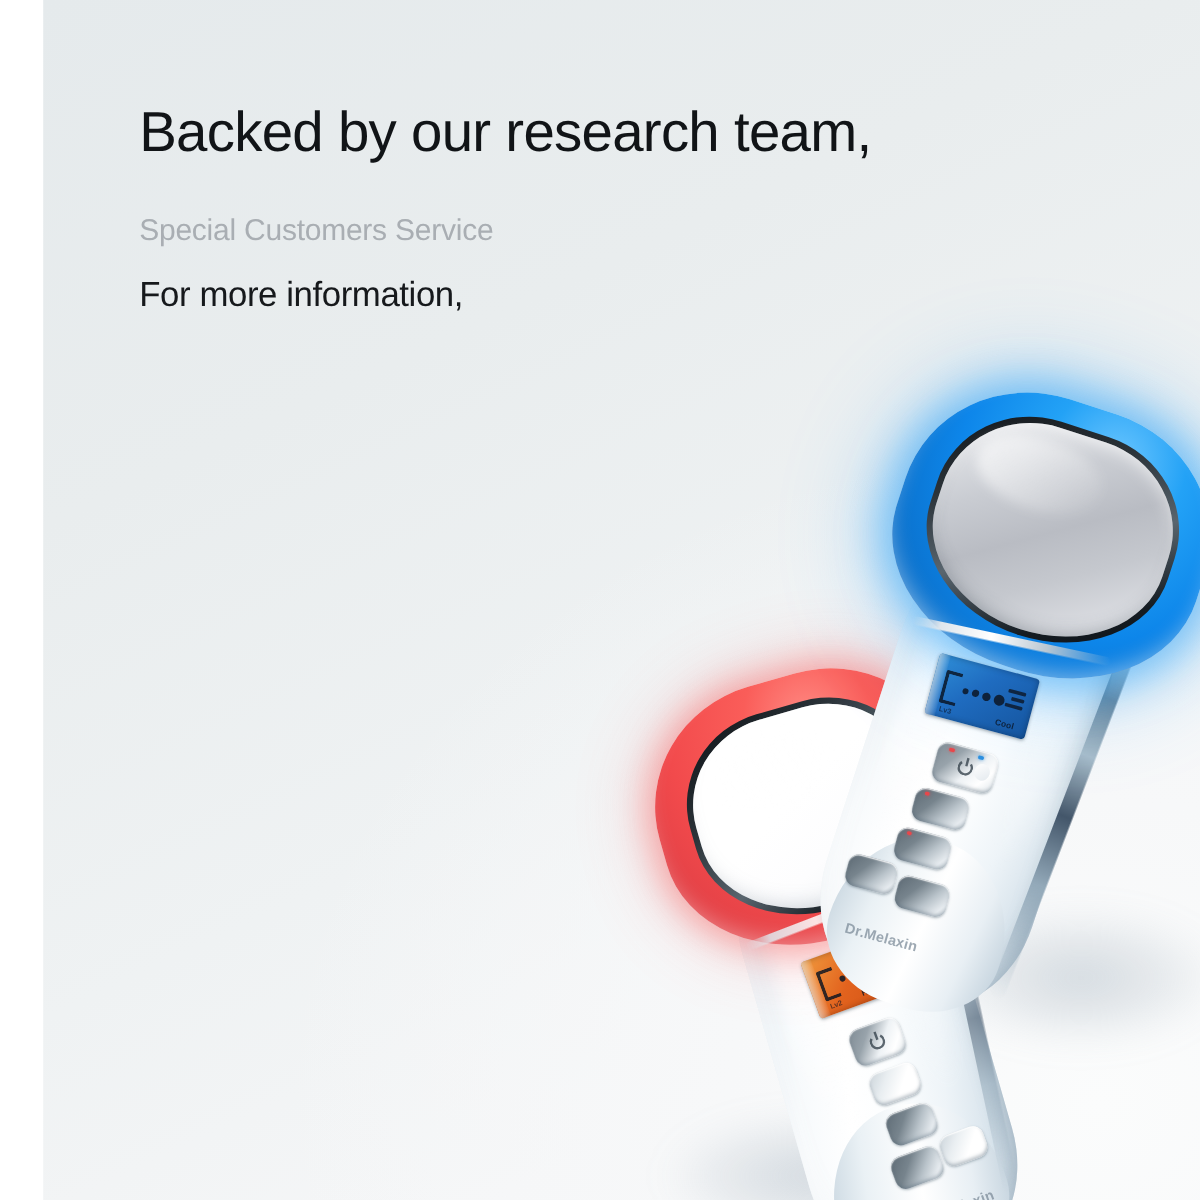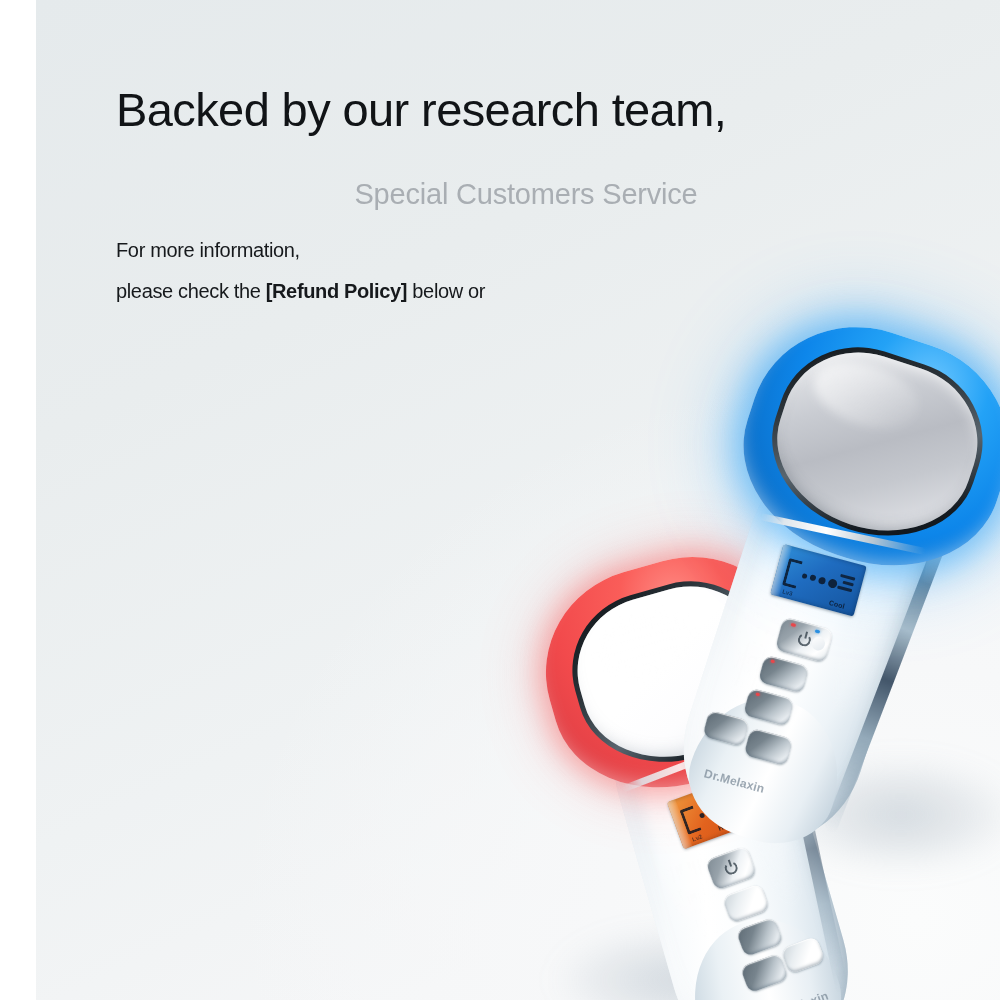--- a/index.html
+++ b/index.html
@@ -39,31 +39,30 @@
   }
   .h-bold {
     font-size:47px;
     font-weight:700;
     line-height:70px;
     letter-spacing:-1.1px;
   }
 
   #eyebrow {
     margin-top:36px;
-    font-size:29px;
+    font-size:25px;
     font-weight:300;
     color:#a9aeb3;
     letter-spacing:-0.2px;
     white-space:nowrap;
-    text-align:center;
   }
 
   #body-copy {
     margin-top:19px;
-    font-size:20px;
+    font-size:29px;
     font-weight:400;
     color:#16191c;
     line-height:41px;
     letter-spacing:-0.35px;
     white-space:nowrap;
   }
   #body-copy b { font-weight:700; }
 
   
   .device { position:absolute; }
@@ -283,21 +282,20 @@
 <div id="stage">
 
   <div id="copy">
 
     <div class="h-line h-light">Backed by our research team,</div>
 
     <div id="eyebrow">Special Customers Service</div>
 
     <div id="body-copy">
       <div>For more information,</div>
-      <div><span>please check the </span><b>[Refund Policy]</b><span> below or</span></div>
     </div>
 
   </div>
 
   <div class="shadow-blob" style="left:750px; top:760px; width:230px; height:110px;"></div>
   <div class="shadow-blob" style="left:520px; top:930px; width:250px; height:100px;"></div>
 
   <div class="device" id="device-red">
 
     <div class="handle" style="left:62px; top:118px; width:176px; height:400px; border-radius:88px 88px 70px 70px / 110px 110px 90px 90px;">

